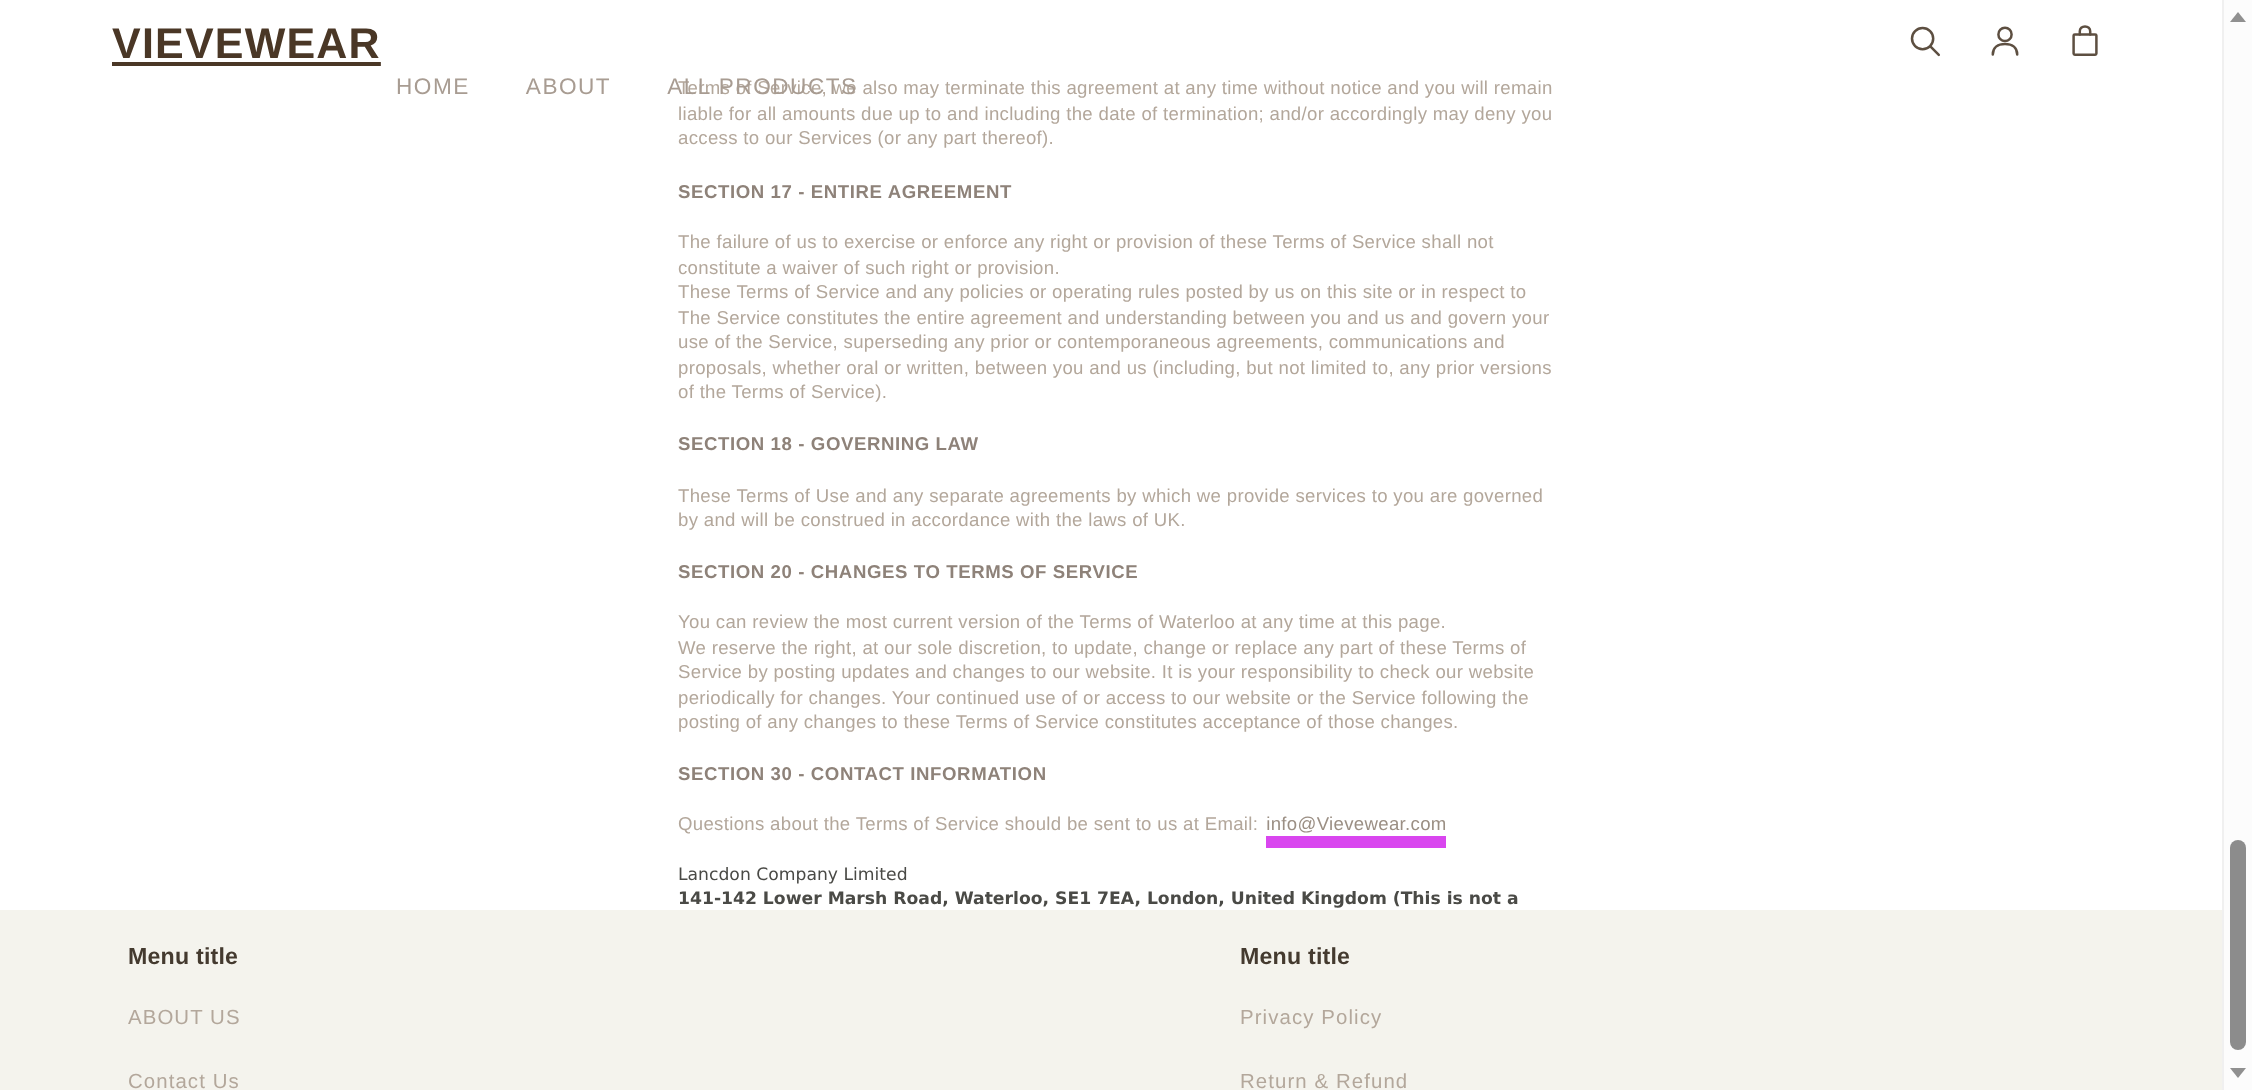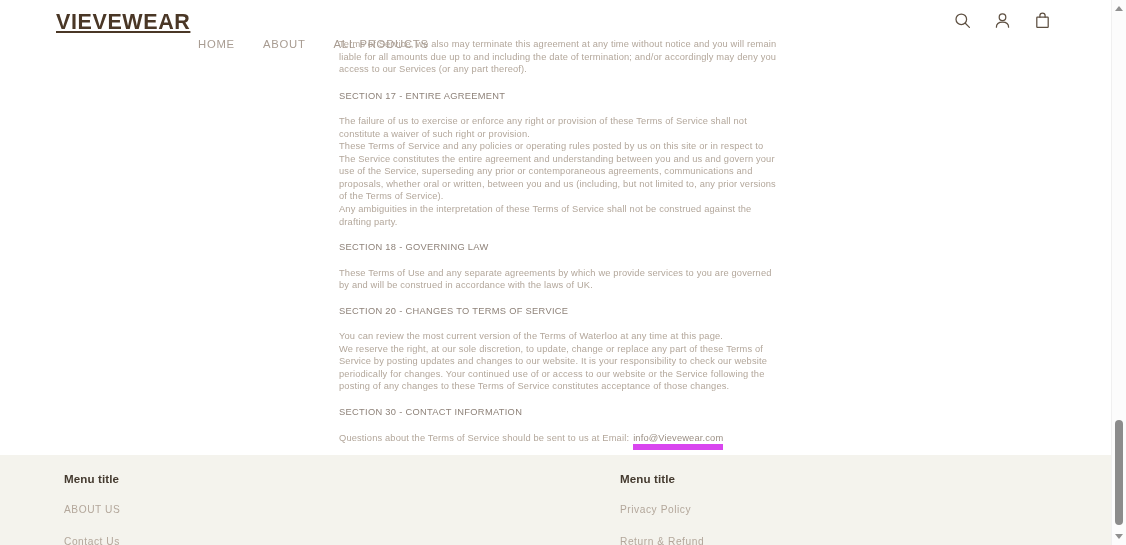--- a/index.html
+++ b/index.html
@@ -106,21 +106,21 @@
     letter-spacing: 0.16px;
     text-align: left;
   }
   .legal p.body {
     color: #b3a79b;
   }
   .legal h3 {
     margin: 0;
     color: #8e8279;
     font-size: 9.3px;
-    font-weight: 400;
+    font-weight: 700;
     line-height: 12.55px;
     letter-spacing: 0.3px;
   }
   .gap-md { height: 13px; }
   .gap-lg { height: 14px; }
 
   .email-line {
     color: #b3a79b;
     font-size: 9.3px;
     line-height: 12.55px;
@@ -244,21 +244,20 @@
   <div class="content">
     <div class="legal" style="top: 38px;">
 
       <p class="body">Terms of Service, we also may terminate this agreement at any time without notice and you will remain liable for all amounts due up to and including the date of termination; and/or accordingly may deny you access to our Services (or any part thereof).</p>
 
       <div class="gap-lg"></div>
       <h3>SECTION 17 - ENTIRE AGREEMENT</h3>
       <div class="gap-md"></div>
       <p class="body">The failure of us to exercise or enforce any right or provision of these Terms of Service shall not constitute a waiver of such right or provision.</p>
       <p class="body">These Terms of Service and any policies or operating rules posted by us on this site or in respect to The Service constitutes the entire agreement and understanding between you and us and govern your use of the Service, superseding any prior or contemporaneous agreements, communications and proposals, whether oral or written, between you and us (including, but not limited to, any prior versions of the Terms of Service).</p>
-      <p class="body">Any ambiguities in the interpretation of these Terms of Service shall not be construed against the drafting party.</p>
 
       <div class="gap-md"></div>
       <h3>SECTION 18 - GOVERNING LAW</h3>
       <div class="gap-md"></div>
       <p class="body">These Terms of Use and any separate agreements by which we provide services to you are governed by and will be construed in accordance with the laws of UK.</p>
 
       <div class="gap-md"></div>
       <h3>SECTION 20 - CHANGES TO TERMS OF SERVICE</h3>
       <div class="gap-md"></div>
       <p class="body">You can review the most current version of the Terms of Waterloo at any time at this page.</p>

